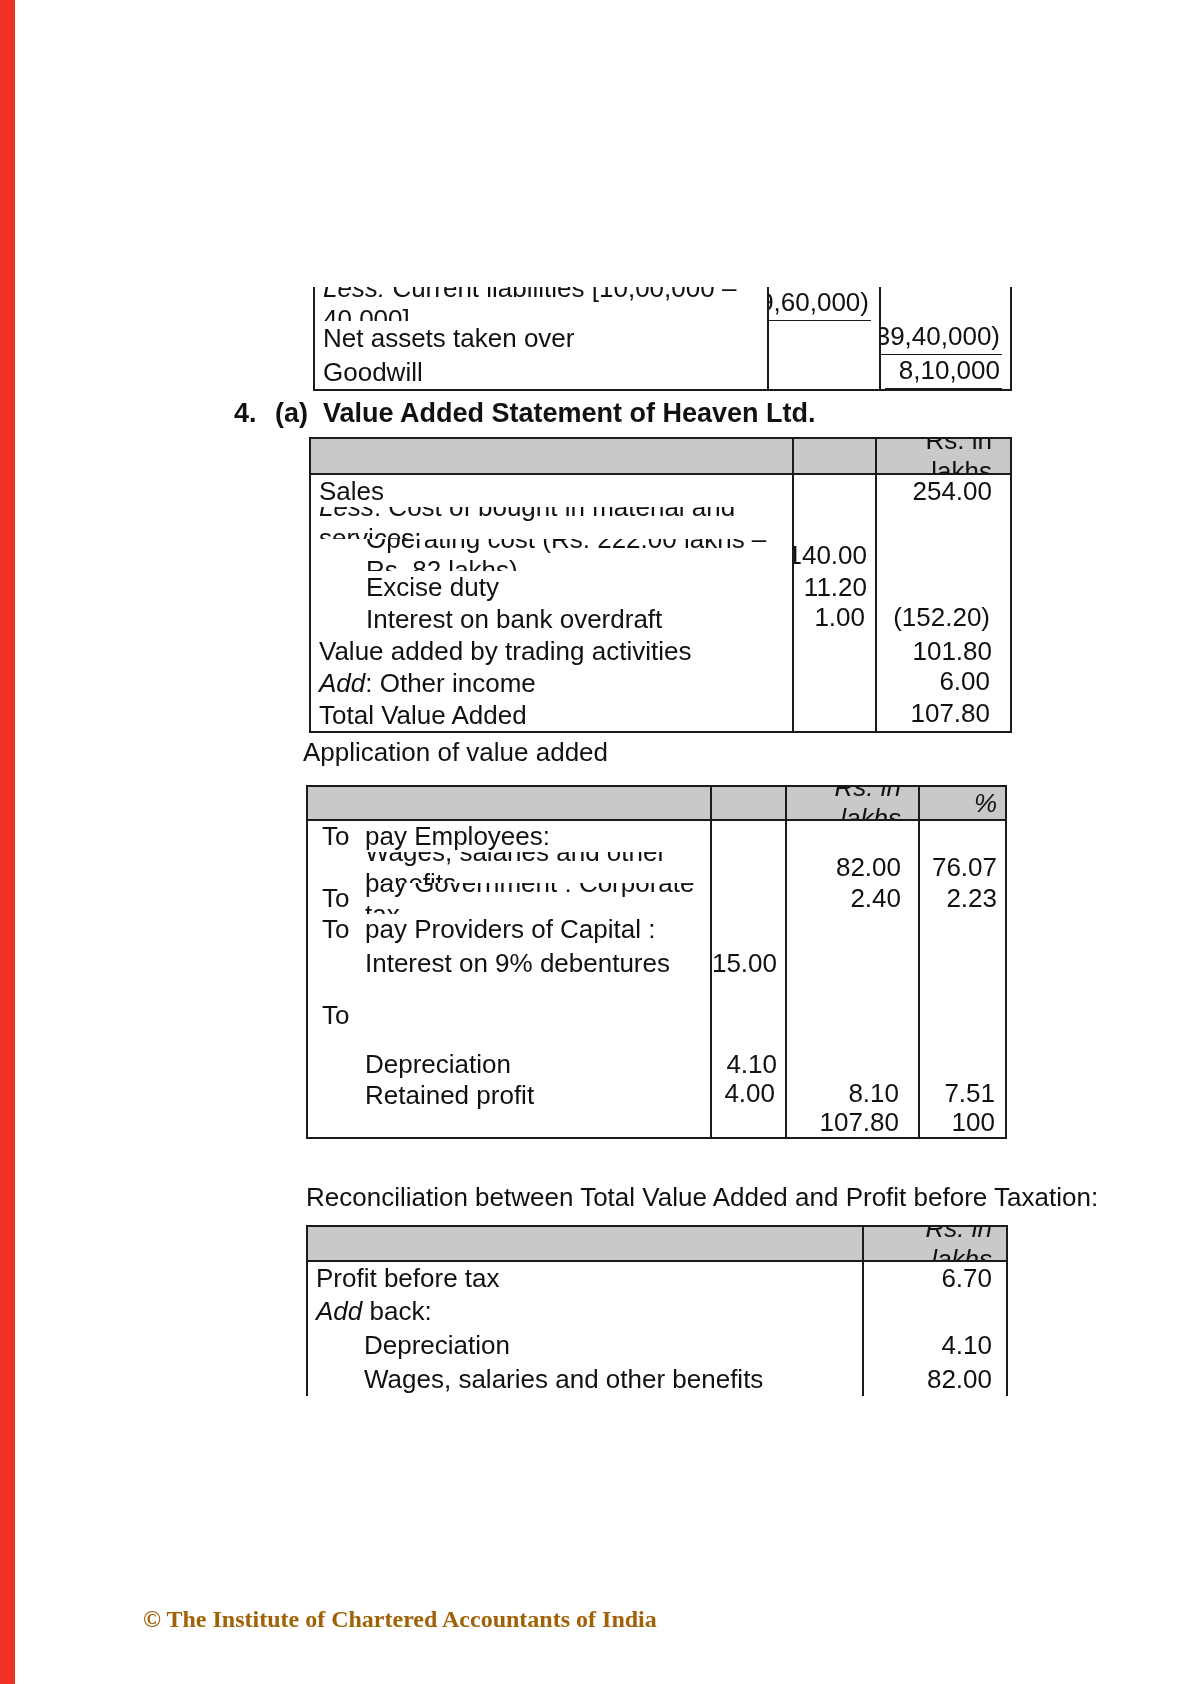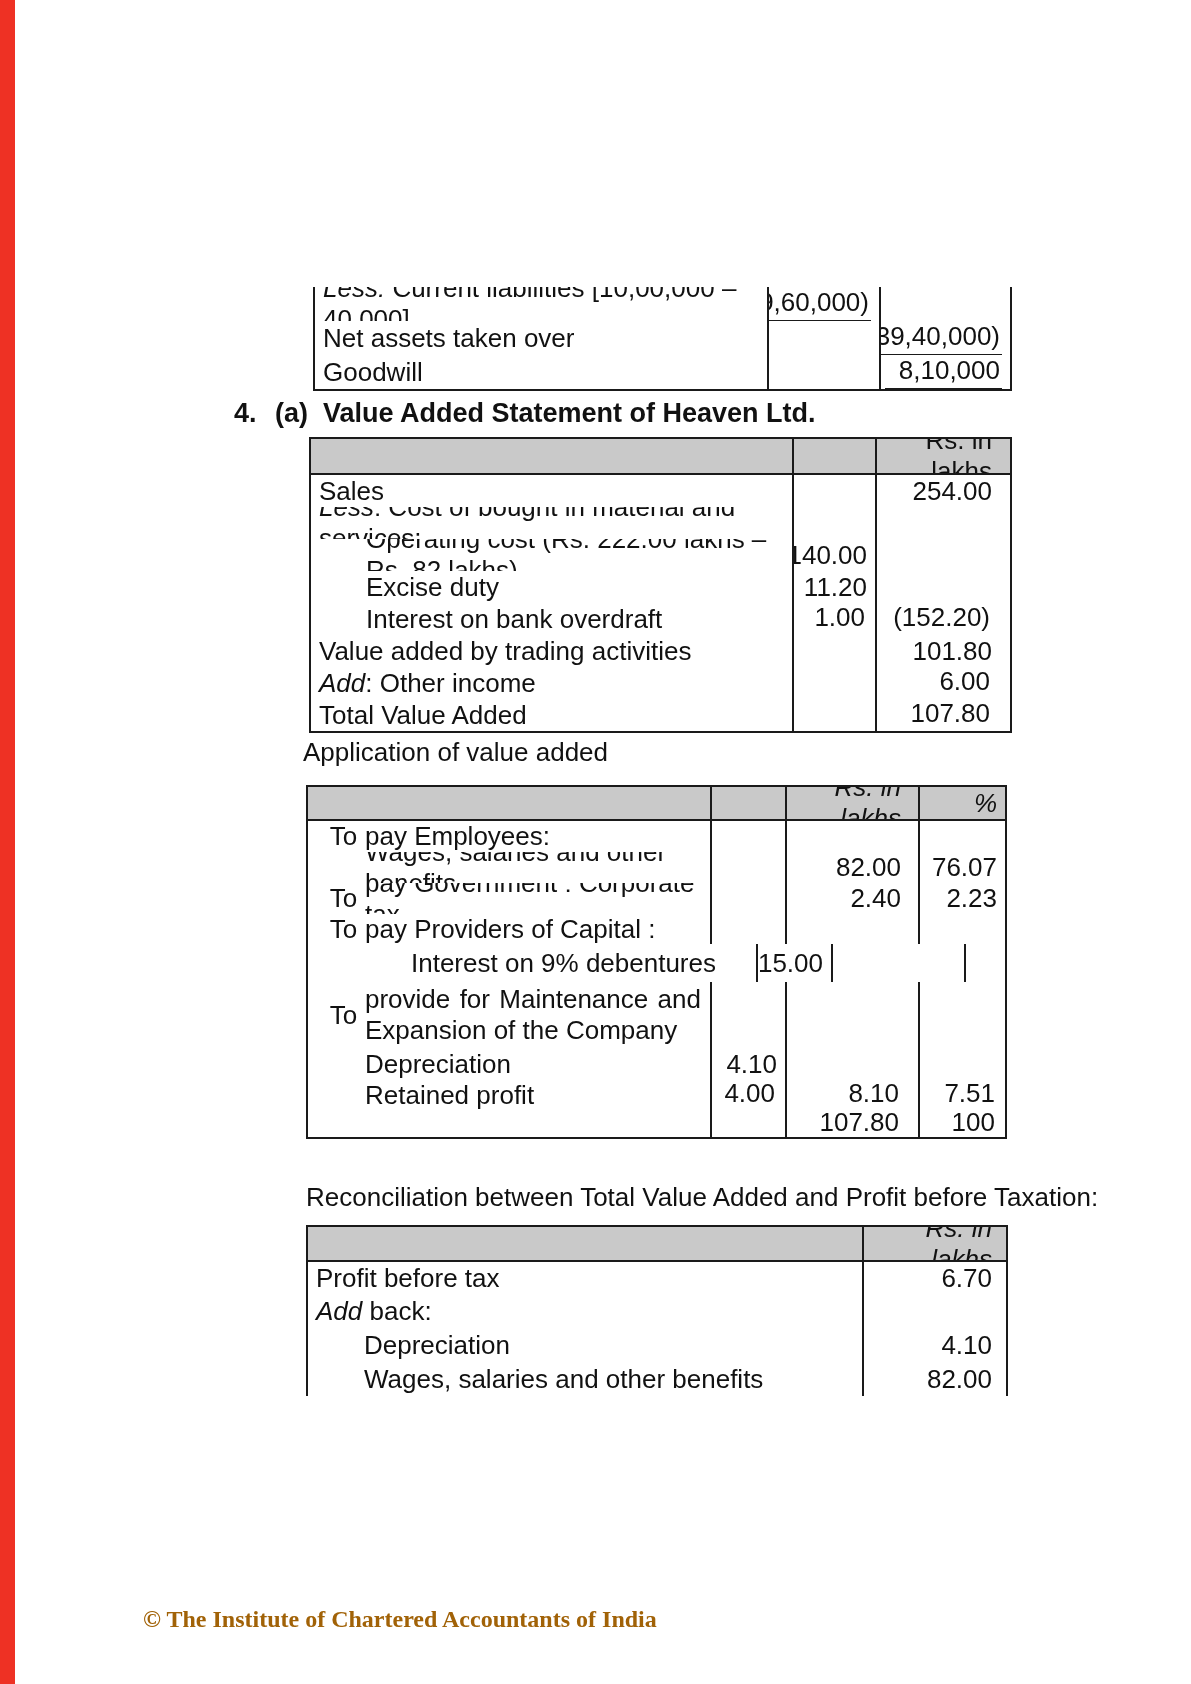--- a/index.html
+++ b/index.html
@@ -35,22 +35,22 @@
   .t2 .ind{padding-left:55px;}
   
   .caption{position:absolute;}
   .cap-app{left:303px;top:737px;}
   .cap-rec{left:306px;top:1182px;}
   
   .t3{left:306px;top:785px;width:701px;}
   .t3 .row.hdr{height:32px;}
   .t3 .cd{width:402px;padding-left:14px;}
   .t3 .c1{width:75px;}  .t3 .c2{width:133px;}  .t3 .c3{width:87px;}
-  .to{display:inline-block;width:43px;flex:none;text-align:center;}
-  .h31{height:31px;} .h30{height:30px;} .h38{height:38px;padding-left:46px;} .h46{height:46px;}
+  .to{display:inline-block;width:43px;flex:none;}
+  .h31{height:31px;} .h30{height:30px;} .h38{height:38px;} .h46{height:46px;}
   .h66{height:66px;} .h32{height:32px;} .h26{height:26px;}
   .just{width:336px;}
   .jline{text-align:justify;text-align-last:justify;}
   
   .t4{left:306px;top:1225px;width:702px;}
   .t4 .row.hdr{height:33px;}
   .t4 .h33{height:33px;} .t4 .h34{height:34px;}
   .t4 .cd{width:554px;}  .t4 .c1{width:148px;}
   .t4 .ind{padding-left:56px;}
   .hcell{font-style:italic;padding-left:28px;}
@@ -272,24 +272,20 @@
         </div>
       <div class="c c1 num">
           <span>15.00</span>
         </div>
       <div class="c c2 num pr17"></div>
       <div class="c c3 num"></div>
     </div>
     <div class="row h66">
       <div class="c cd">
           <span class="to">To</span>
-          <span class="just">
-            <span class="jline" style="display:block">provide for Maintenance and</span>
-            <span style="display:block">Expansion of the Company</span>
-          </span>
         </div>
       <div class="c c1 num"></div>
       <div class="c c2 num pr17"></div>
       <div class="c c3 num"></div>
     </div>
     <div class="row h32">
       <div class="c cd">
           <span class="to"></span>
           <span>Depreciation</span>
         </div>

